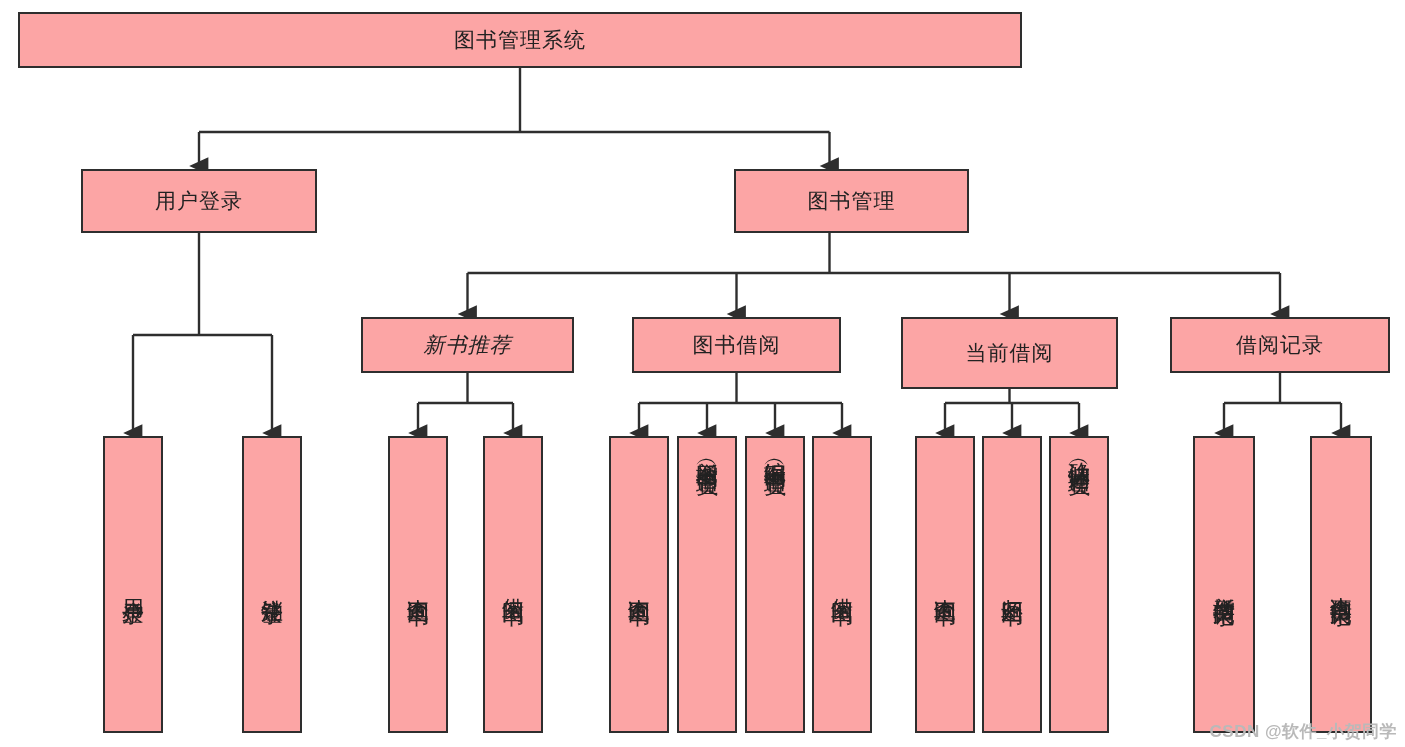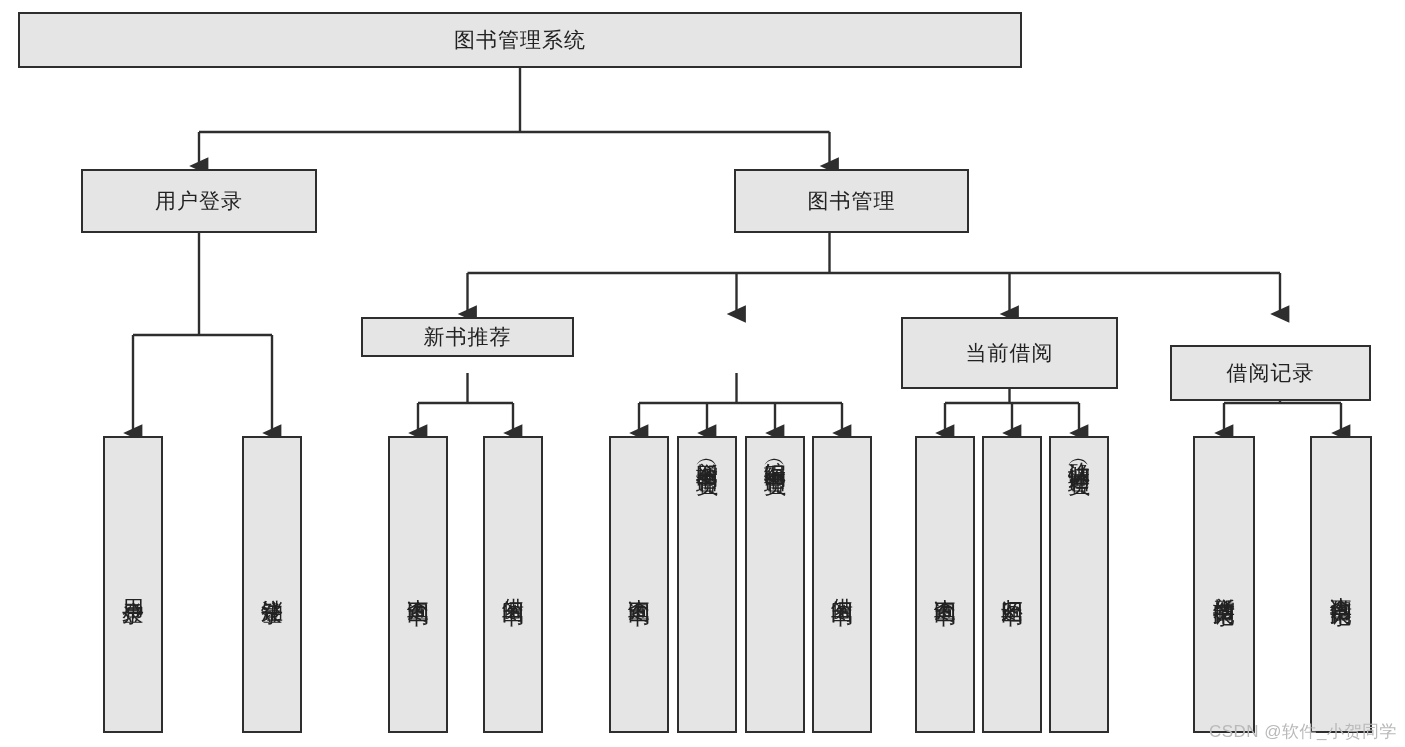--- a/index.html
+++ b/index.html
@@ -25,21 +25,21 @@
     left: 0;
     top: 0;
     width: 1405px;
     height: 747px;
     pointer-events: none;
   }
   .node {
     position: absolute;
     box-sizing: border-box;
     border: 2.5px solid #2e2e2e;
-    background: #e5e5e5;
+    background: #fca5a5;
     display: flex;
     align-items: center;
     justify-content: center;
     color: #222222;
     overflow: hidden;
   }
   .node.horiz {
     font-size: 21px;
     letter-spacing: 1px;
     line-height: 1.2;
@@ -64,20 +64,21 @@
   }
   .watermark {
     position: absolute;
     right: 8px;
     bottom: 4px;
     font-size: 17px;
     color: #b9b9b9;
     letter-spacing: 0.5px;
     white-space: nowrap;
     user-select: none;
+    font-weight: bold;
   }
 </style>
 </head>
 <body>
 
 <div id="diagram-root">
 
   <svg class="edges" viewBox="0 0 1405 747" xmlns="http://www.w3.org/2000/svg">
     <defs>
       <marker id="arrowhead" markerWidth="9" markerHeight="9" refX="4.2" refY="4.5" orient="auto" markerUnits="strokeWidth">
@@ -125,27 +126,30 @@
     <span>图书管理系统</span>
   </div>
 
   <div class="node horiz" style="left: 81px; top: 169px; width: 236px; height: 64px;">
     <span>用户登录</span>
   </div>
   <div class="node horiz" style="left: 712px; top: 169px; width: 235px; height: 64px; margin-left: 22px;">
     <span>图书管理</span>
   </div>
 
-  <div class="node horiz" style="left: 361px; top: 317px; width: 213px; height: 40px;">
+  <div class="node horiz" style="left: 361px; top: 317px; width: 213px; height: 56px; font-style: italic;">
     <span>新书推荐</span>
+  </div>
+  <div class="node horiz" style="left: 632px; top: 317px; width: 209px; height: 56px;">
+    <span>图书借阅</span>
   </div>
   <div class="node horiz" style="left: 901px; top: 317px; width: 217px; height: 72px;">
     <span>当前借阅</span>
   </div>
-  <div class="node horiz" style="left: 1170px; top: 317px; width: 201px; height: 56px; margin-top: 28px;">
+  <div class="node horiz" style="left: 1170px; top: 317px; width: 220px; height: 56px;">
     <span>借阅记录</span>
   </div>
 
   <div class="node vert centered" style="left: 103px; top: 436px; width: 60px; height: 297px;">
     <span class="vlabel">用户登录</span>
   </div>
   <div class="node vert centered" style="left: 242px; top: 436px; width: 60px; height: 297px;">
     <span class="vlabel">注销登录</span>
   </div>
 

